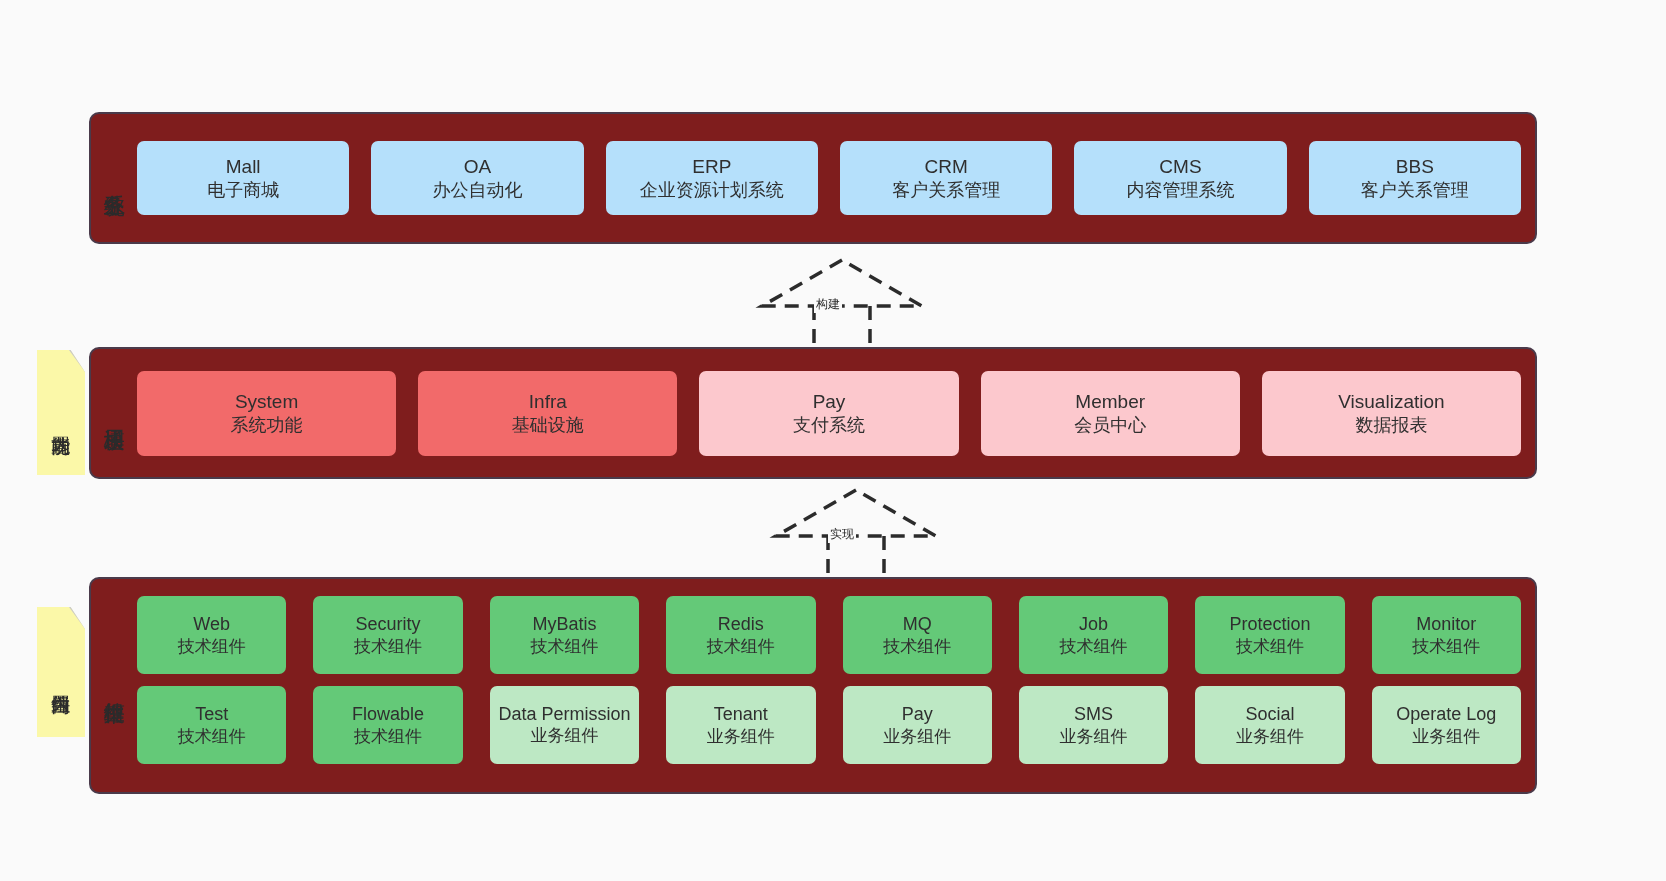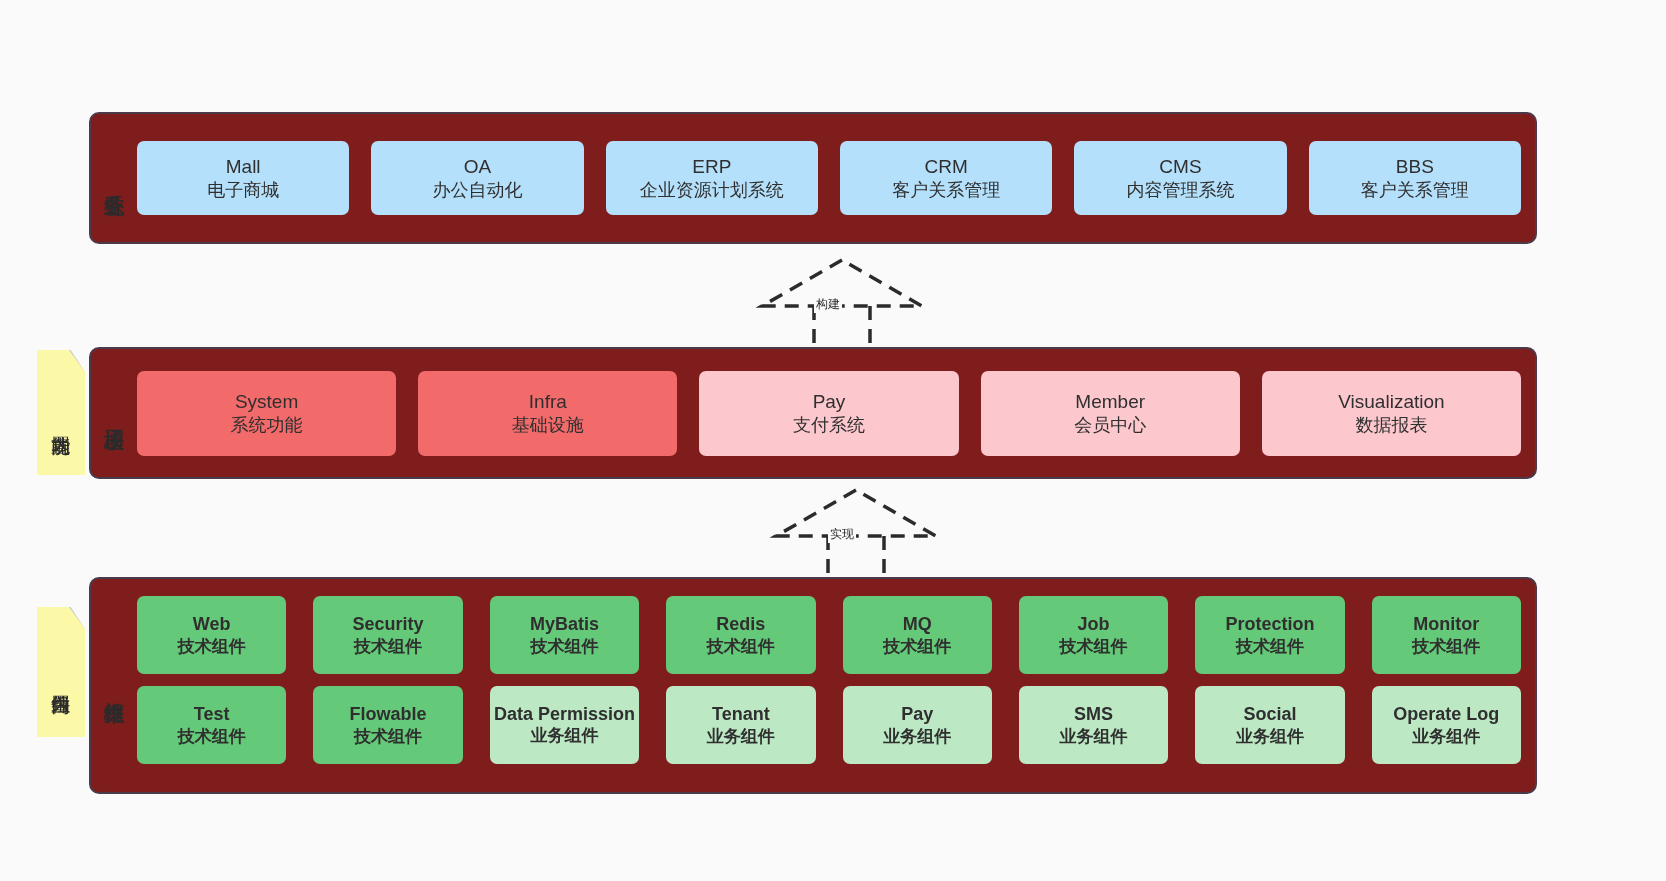--- a/index.html
+++ b/index.html
@@ -107,21 +107,20 @@
   #layer-framework {
     left: 89px;
     top: 577px;
     width: 1448px;
     height: 217px;
   }
   #layer-framework .layer-body {
     gap: 12px;
     padding-top: 3px;
     padding-bottom: 14px;
-    font-weight: bold;
   }
   #layer-framework .card-row { height: 78px; gap: 27px; }
   #layer-framework .card { font-size: 18px; }
   #layer-framework .card .cn { font-size: 17px; }
 
   
   .note {
     position: absolute;
     background: #fbf8a8;
     width: 48px;

